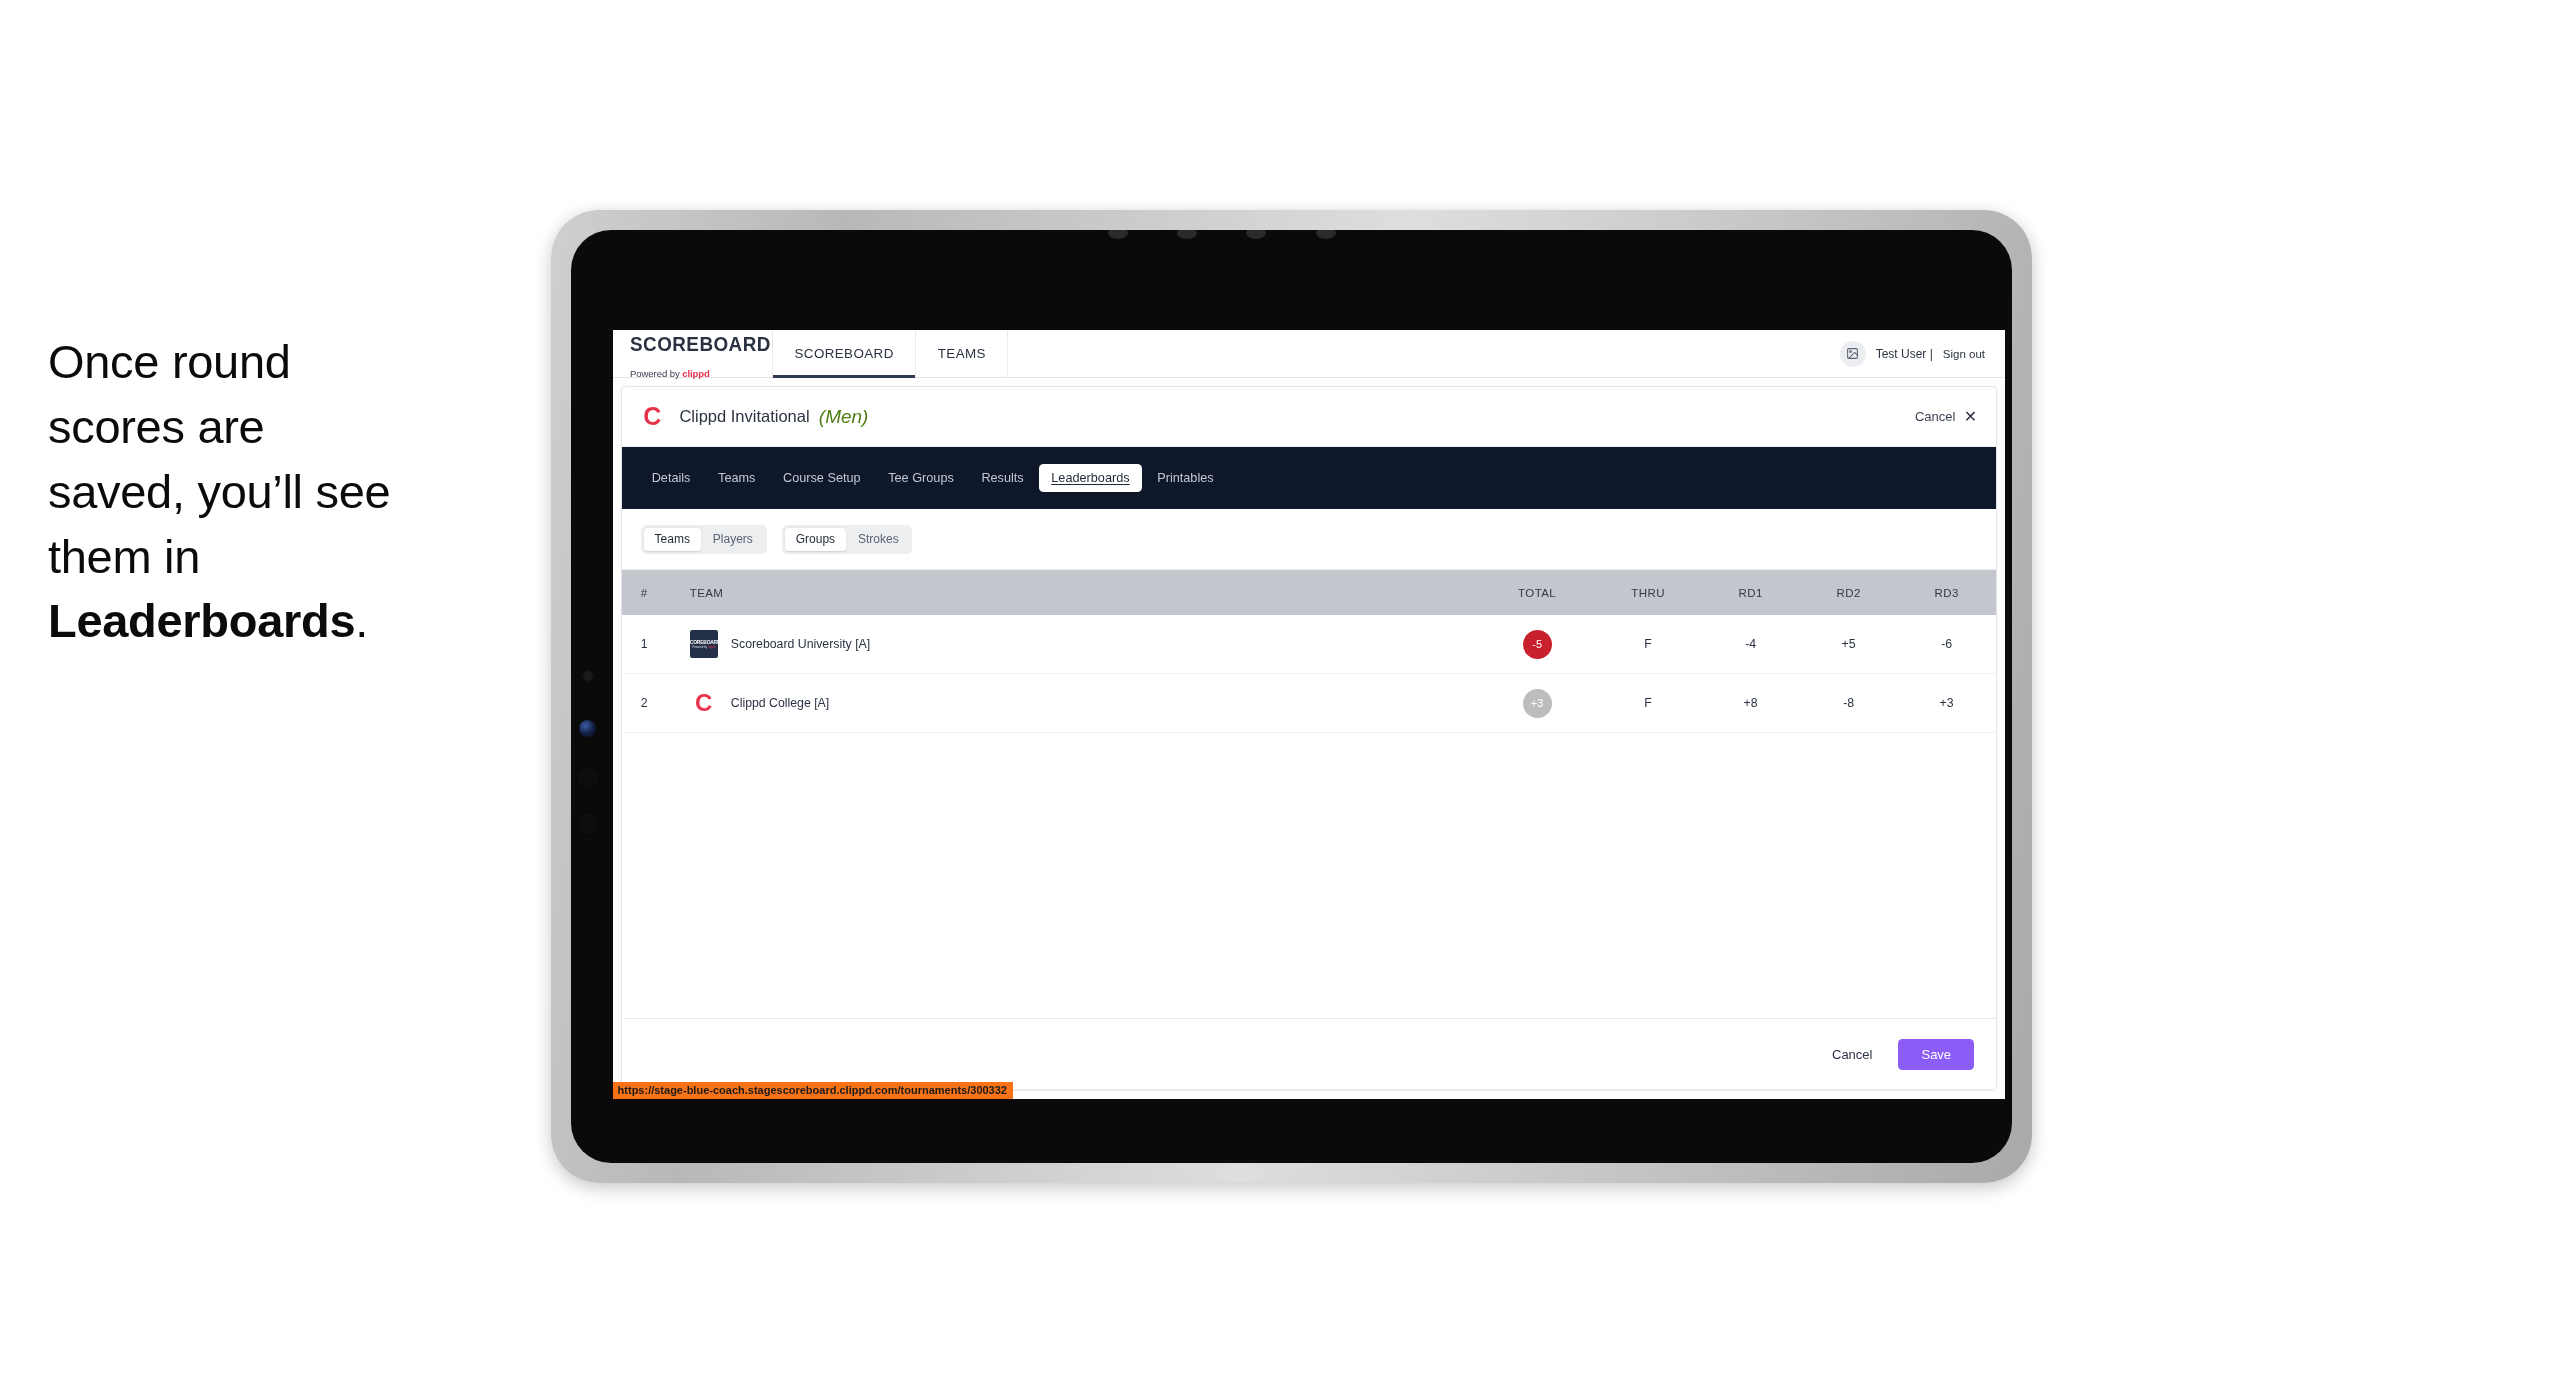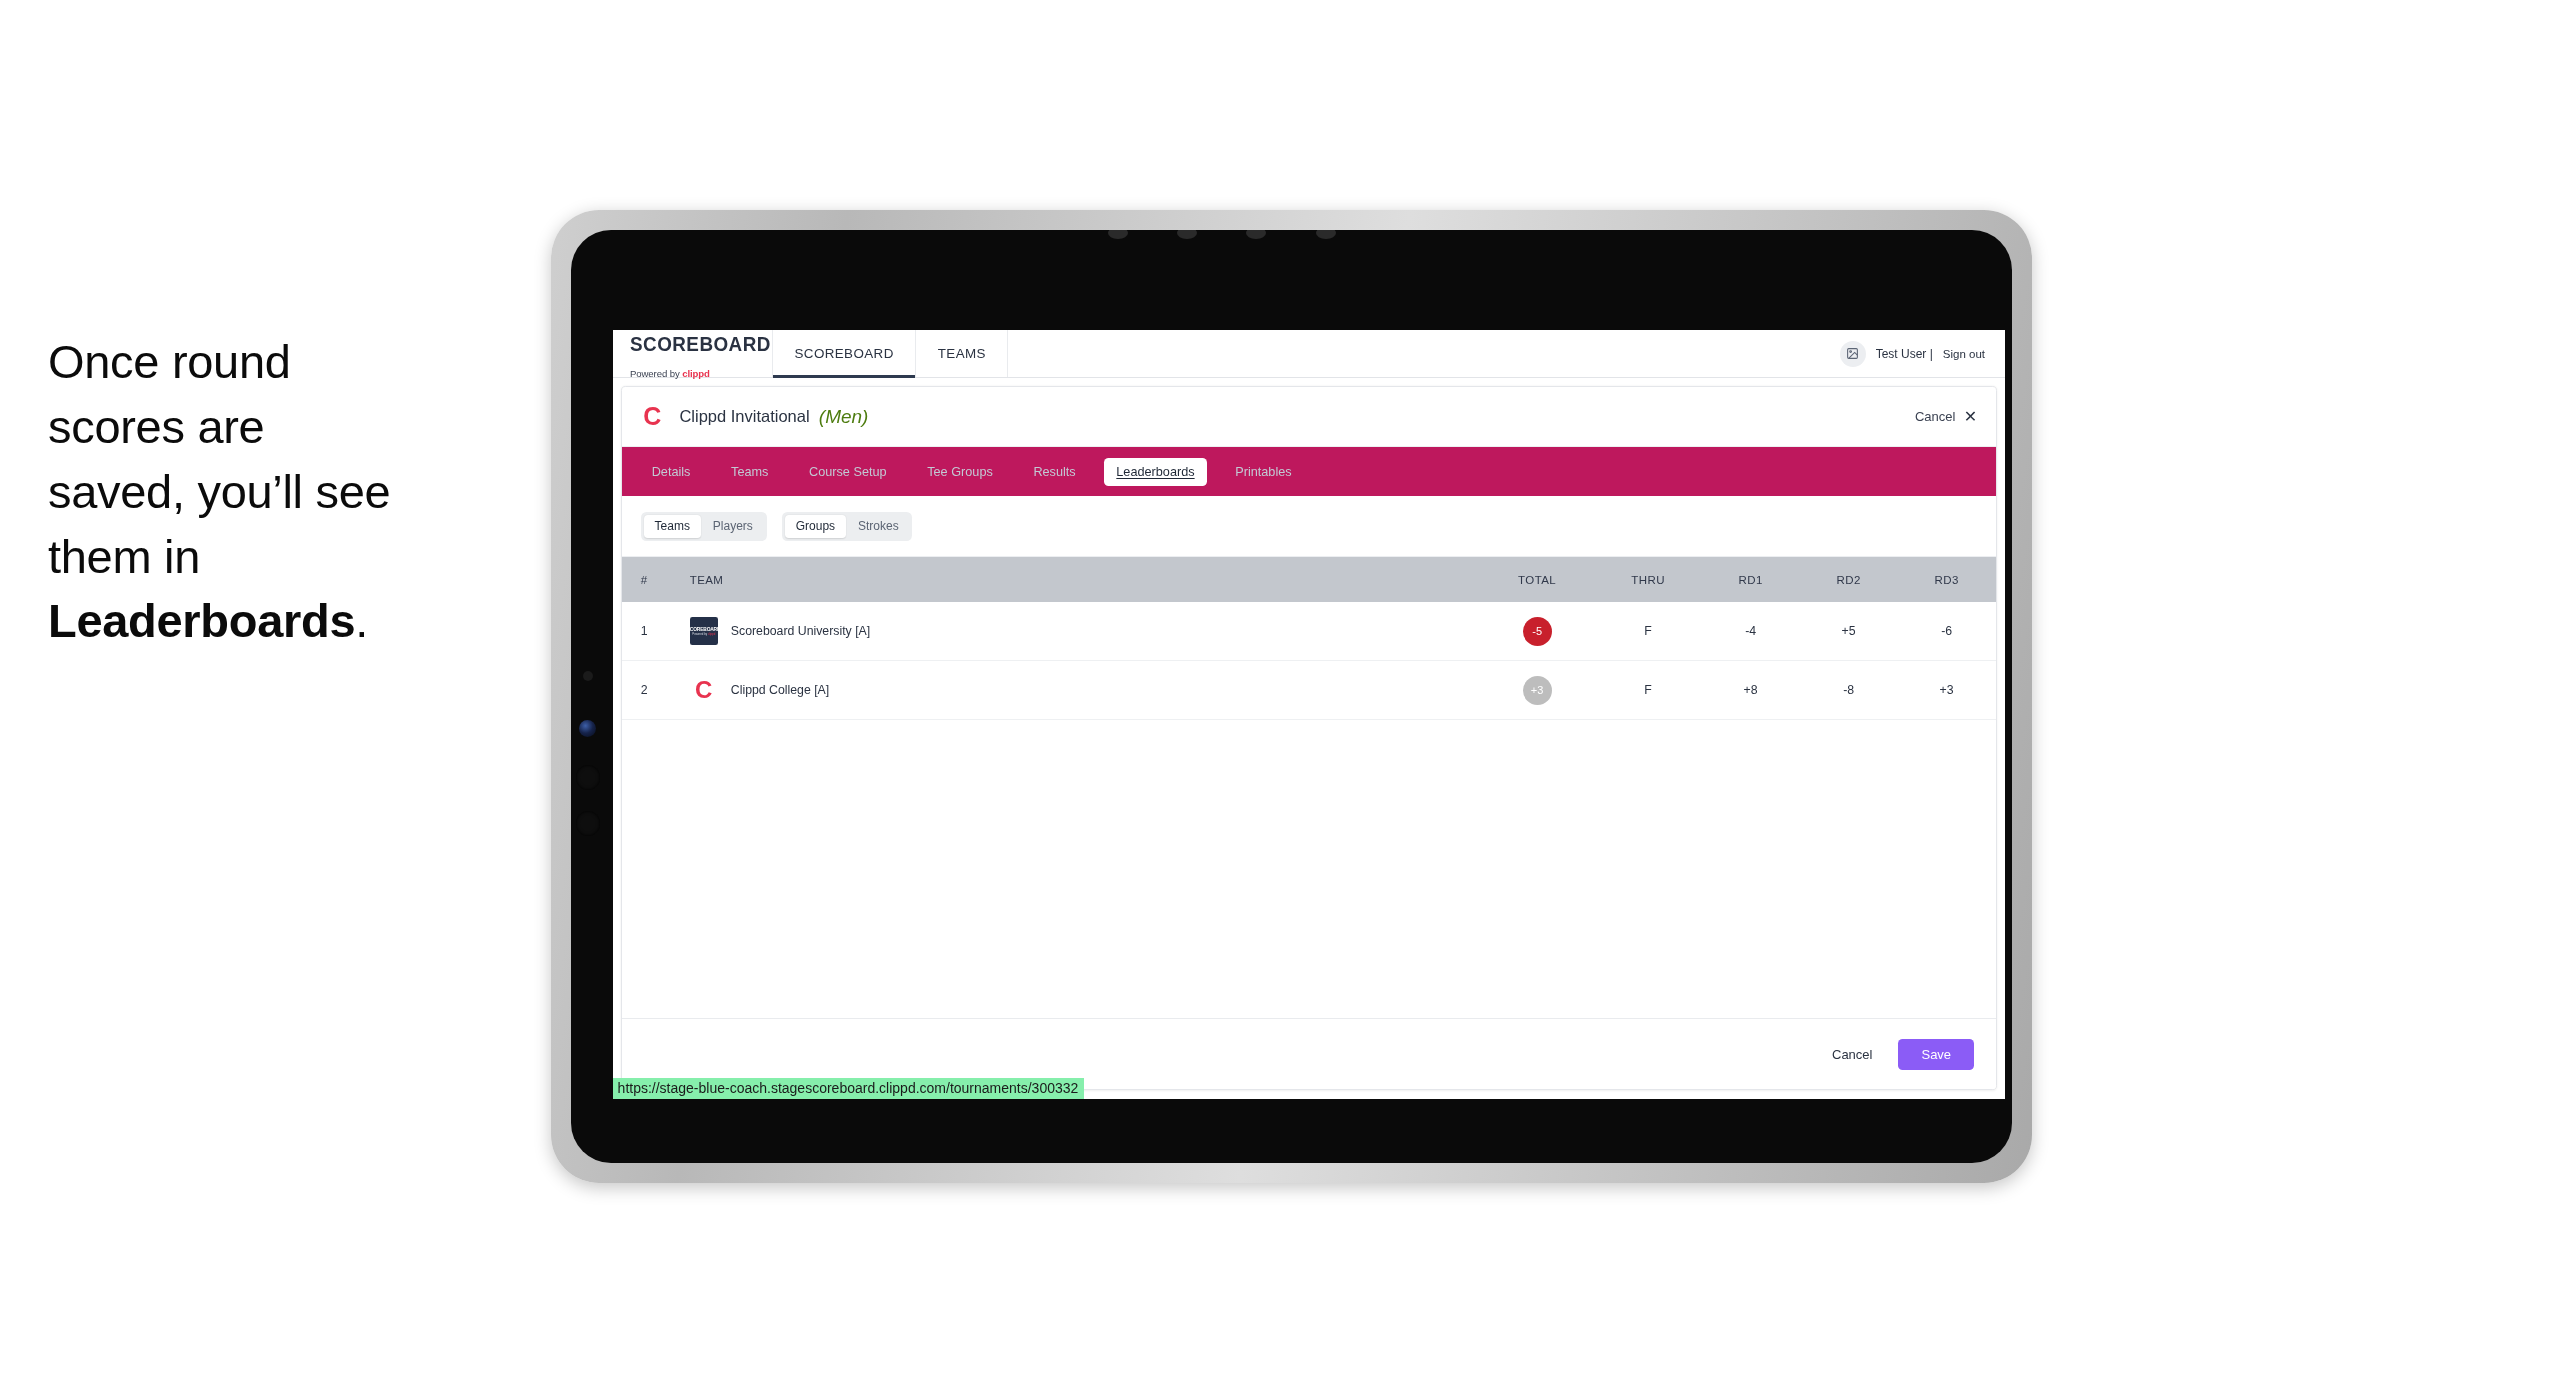--- a/index.html
+++ b/index.html
@@ -180,26 +180,26 @@
   .card-title-sub { font-size: 19px; color: #4d7c0f; margin-left: 9.2px; font-style: italic; }
   .card-header-spacer { flex: 1; }
   .cancel-x {
     display: flex; align-items: center; gap: 8.4px;
     font-size: 13px; color: #3b4252; cursor: pointer;
   }
   .cancel-x .xglyph { font-size: 16px; color: #2b3342; line-height: 1; }
 
   
   .tabstrip {
-    height: 49px;
-    background: #be185d;
+    height: 62px;
+    background: #0f172a;
     display: flex;
     align-items: center;
     padding-left: 17px;
-    gap: 16px;
+    gap: 3px;
   }
   .tab {
     font-size: 12.7px;
     color: #c3c9d4;
     padding: 7px 12.3px;
     border-radius: 4.6px;
     cursor: pointer;
     white-space: nowrap;
   }
   .tab.active {
@@ -330,26 +330,27 @@
     padding: 8.4px 23px;
     cursor: pointer;
     font-family: "Liberation Sans", sans-serif;
   }
 
   
   .status-url {
     position: absolute;
     left: 0;
     bottom: 0;
-    background: #86efac;
+    background: #f97316;
     color: #1b1b1b;
-    font-size: 14px;
+    font-size: 11px;
     padding: 2.3px 6.1px 3.1px 4.6px;
     white-space: nowrap;
     font-family: "Liberation Sans", sans-serif;
+    font-weight: bold;
   }
 </style>
 </head>
 <body>
 
 <div id="root">
 
   <div class="caption">
     <span>Once round</span><br>
     <span>scores are</span><br>

